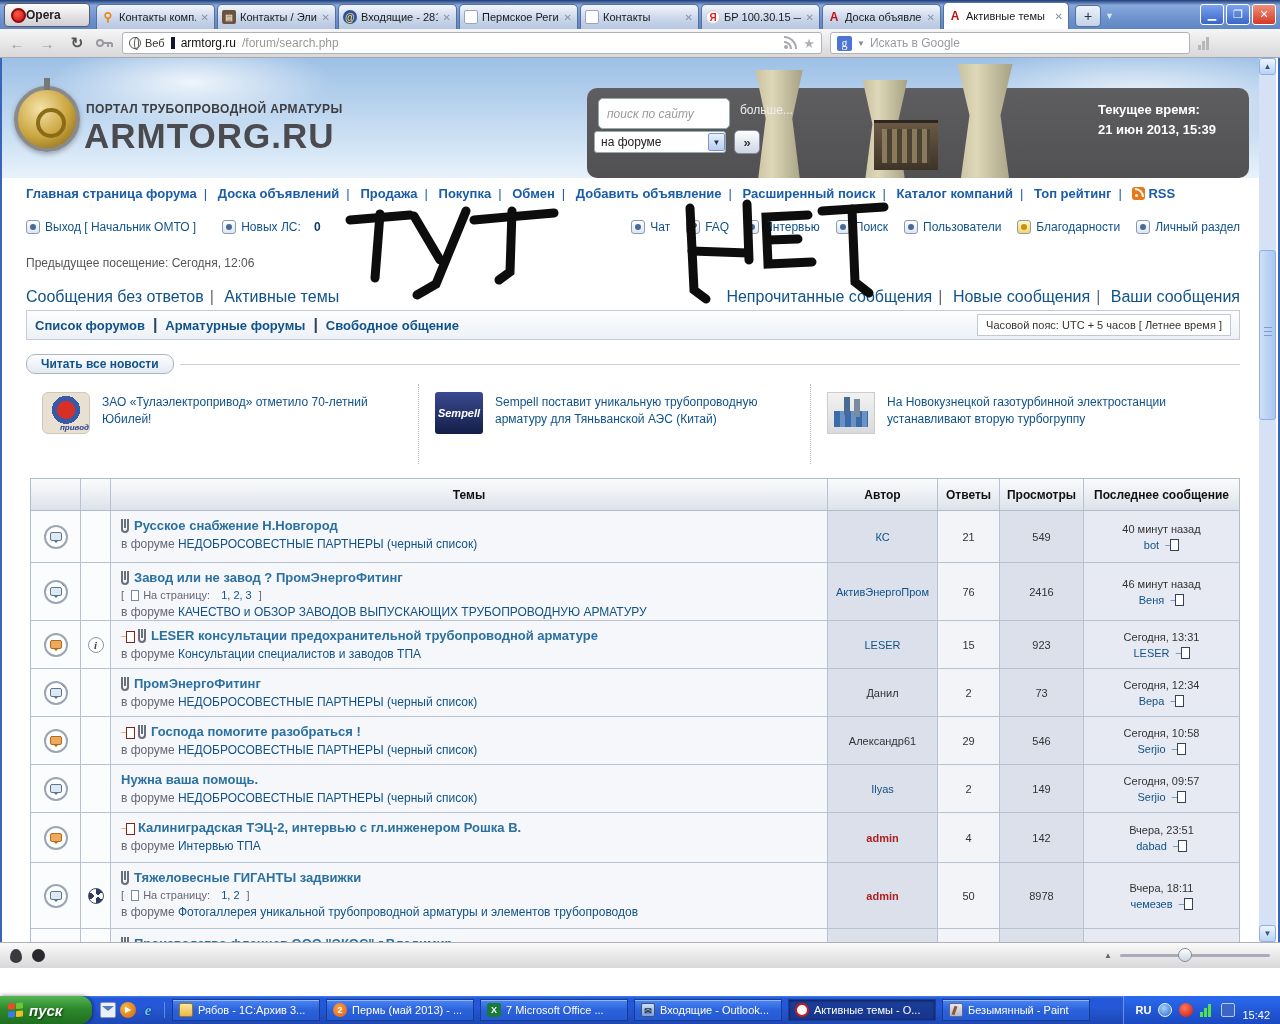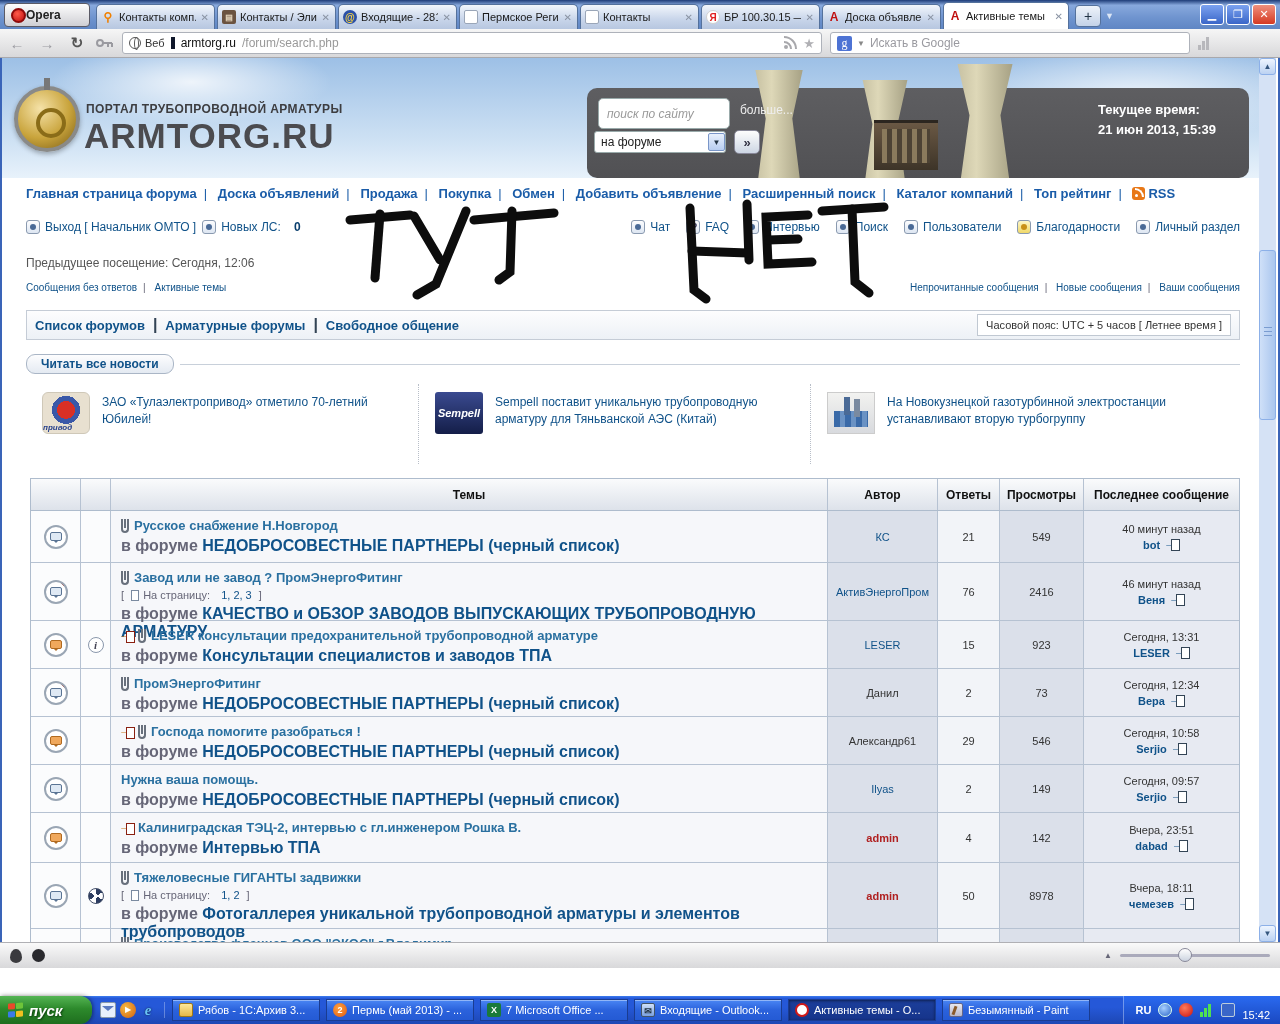--- a/index.html
+++ b/index.html
@@ -107,33 +107,33 @@
 
   .mainnav { position:absolute; left:24px; top:128px; width:1214px; font-size:13px; font-weight:bold; color:#2a6ab8; }
   .mainnav a { color:#1a5ca8; text-decoration:none; }
   .mainnav .sep { color:#1a5ca8; padding:0 7px; font-weight:normal; }
   .rss-ic { display:inline-block; width:13px; height:13px; background:#e87818; border-radius:3px; position:relative; vertical-align:-2px; margin-right:3px; }
   .rss-ic::before { content:""; position:absolute; left:3px; bottom:3px; width:3px; height:3px; background:#fff; border-radius:50%; }
   .rss-ic::after { content:""; position:absolute; left:3px; bottom:3px; width:7px; height:7px;
     border:2px solid #fff; border-left:none; border-bottom:none; border-radius:0 9px 0 0; }
 
   .userbar { position:absolute; left:24px; top:162px; width:1214px; display:flex; font-size:12px; }
-  .ub-left { display:flex; gap:6px; }
+  .ub-left { display:flex; gap:26px; }
   .ub-right { margin-left:auto; display:flex; gap:16px; }
   .ub-item { display:flex; align-items:center; gap:5px; color:#105289; white-space:nowrap; }
   .ub-item b { color:#0a3f6e; }
   .mini { width:14px; height:14px; border:1px solid #8a9ab0; border-radius:3px;
     background:linear-gradient(#fdfdfe,#dde6f2); position:relative; flex:0 0 14px; }
   .mini::before { content:""; position:absolute; left:3px; top:3px; width:6px; height:6px; border-radius:50%; background:#4a6a96; }
   .mini.q::before { content:"?"; background:none; color:#335; font:bold 10px "Liberation Sans",sans-serif; left:4px; top:1px; width:auto; height:auto; }
   .mini.y { background:linear-gradient(#fdf6c8,#f0d868); }
   .mini.y::before { background:#c89018; }
   .lastvisit { position:absolute; left:24px; top:198px; font-size:12px; color:#555; }
 
-  .subnav { position:absolute; left:24px; top:224px; width:1214px; display:flex; font-size:10px; }
+  .subnav { position:absolute; left:24px; top:230px; width:1214px; display:flex; font-size:16px; }
   .subnav a { color:#105289; text-decoration:none; }
   .subnav .sep { color:#667; padding:0 6px; }
   .sn-right { margin-left:auto; }
 
   .forumsbar { position:absolute; left:24px; top:252px; width:1214px; height:30px;
     border:1px solid #c5ccd6; background:linear-gradient(#fdfdfe,#edf1f6);
     display:flex; align-items:center; padding:0 8px; }
   .forumsbar a { color:#105289; font-weight:bold; font-size:13px; text-decoration:none; }
   .forumsbar .sep { color:#345; padding:0 8px; font-weight:bold; }
   .tzbox { margin-left:auto; border:1px solid #c0c8d2; background:#fff; height:22px;
@@ -142,21 +142,21 @@
   .newshdr { position:absolute; left:24px; top:296px; width:1214px; display:flex; align-items:center; }
   .readall { border:1px solid #aab6c6; border-radius:9px; background:linear-gradient(#fdfdfe,#e4eaf2);
     font-size:12px; font-weight:bold; color:#105289; padding:2px 14px; }
   .newshdr .line { flex:1; height:1px; background:#c8d0da; margin-left:6px; }
   .newsrow { position:absolute; left:24px; top:326px; width:1214px; height:80px; display:flex; }
   .nitem { display:flex; gap:12px; padding:4px 10px 0 16px; }
   .n1 { width:392px; } .n2 { width:392px; border-left:1px dotted #b8bec8; } .n3 { width:420px; border-left:1px dotted #b8bec8; }
   .nthumb { width:48px; height:42px; flex:0 0 48px; margin-top:4px; }
   .th-tula { border-radius:6px; background:radial-gradient(circle at 50% 42%, #d93025 0 9px, #3a58a8 9px 14px, #e8e0d0 14px);
     border:1px solid #cfc8b8; position:relative; }
-  .th-tula i { position:absolute; left:0; right:0; bottom:1px; text-align:left; font:italic bold 8px "Liberation Sans",sans-serif; color:#26408c; }
+  .th-tula i { position:absolute; left:0; right:0; bottom:1px; text-align:right; font:italic bold 8px "Liberation Sans",sans-serif; color:#26408c; }
   .th-sempell { background:linear-gradient(#3a4a90,#141e48); border-radius:3px; color:#fff;
     display:flex; align-items:center; justify-content:center; font:italic bold 11px "Liberation Sans",sans-serif; }
   .th-plant { background:linear-gradient(#f2f2f0,#d8dade); border:1px solid #ccc; position:relative; }
   .th-plant::before { content:""; position:absolute; left:6px; bottom:6px; width:34px; height:16px;
     background:repeating-linear-gradient(90deg,#3a6aa8 0 6px,#6a92c4 6px 11px); }
   .th-plant::after { content:""; position:absolute; left:16px; top:4px; width:6px; height:18px; background:#4a6a96; box-shadow:10px 2px 0 #7a8aa0; }
   .nlink { font-size:12px; color:#105289; line-height:1.45; padding-top:6px; }
 
   
   .ftable { position:absolute; left:28px; top:420px; width:1210px; border:1px solid #aebccd; border-bottom:none; }
@@ -172,27 +172,27 @@
   .clast { width:155px; background:#e7eaf2; text-align:center; font-size:11px; color:#333;
     display:flex; flex-direction:column; justify-content:center; gap:4px; }
   .fhead { background:linear-gradient(#fafbfc,#dde2ea); border-bottom:1px solid #aebccd; height:32px; }
   .fhead .fc { display:flex; align-items:center; justify-content:center; background:none;
     font-size:12px; font-weight:bold; color:#111; }
   .fhead .ctop { padding:0; }
   a.ttitle { font-size:13px; font-weight:bold; color:#2a70a0; text-decoration:none; }
   .tline { display:flex; align-items:center; gap:5px; }
   .pline { font-size:11px; color:#667; margin-top:4px; display:flex; align-items:center; gap:4px; }
   .pline a { color:#105289; text-decoration:none; }
-  .fline { font-size:16px; color:#667; margin:4px 0 6px;font-weight:bold; }
+  .fline { font-size:12px; color:#667; margin:4px 0 6px; }
   .fline a { color:#105289; text-decoration:none; }
   .cauth a { color:#105289; text-decoration:none; }
   .cauth .plain { color:#333; }
   .cauth .adm { color:#b02020; font-weight:bold; }
   .clast a { color:#105289; text-decoration:none; }
-  .lrow2 { display:flex; align-items:center; justify-content:center; gap:4px;font-weight:bold; }
+  .lrow2 { display:flex; align-items:center; justify-content:center; gap:4px; }
 
   .balloon { width:24px; height:24px; border:2px solid #9aa6b4; border-radius:50%; background:#fff; position:relative; }
   .balloon::before { content:""; position:absolute; left:4px; top:5px; width:10px; height:7px;
     border:1px solid #5a7494; border-radius:2px; background:#dfe9f4; }
   .balloon::after { content:""; position:absolute; left:7px; top:13px;
     border:3px solid transparent; border-top-color:#5a7494; }
   .balloon.hot::before { background:#f0a85c; border-color:#b06a20; }
   .balloon.hot::after { border-top-color:#b06a20; }
   .balloon.corner { background:linear-gradient(225deg,#c03828 15%,#fff 15%); }
   .badge { width:16px; height:16px; border-radius:50%; }

